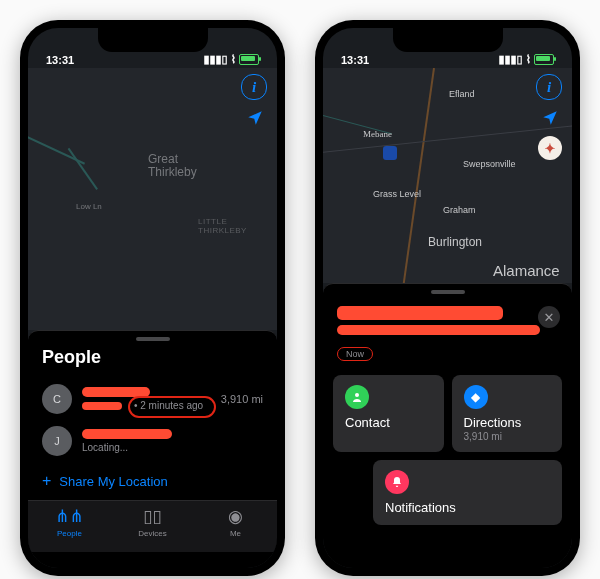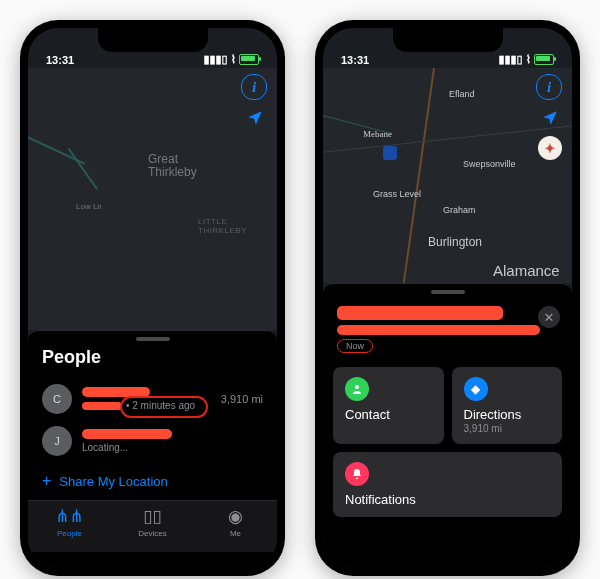--- a/index.html
+++ b/index.html
@@ -100,38 +100,38 @@
   .grabber { width:34px;height:4px;background:#48484a;border-radius:2px;margin:0 auto 6px; }
   .sheet-title { font-size:18px;font-weight:600;padding:0 14px 10px; }
   .row {
     display:flex;align-items:center;gap:10px;
     padding:6px 14px;
     position:relative;
   }
   .avatar { width:30px;height:30px;border-radius:15px;background:#5a5c60;color:#d8d9db;display:flex;align-items:center;justify-content:center;font-size:11px;font-weight:500;flex-shrink:0;}
   .row-body { flex:1; min-width:0; }
   .redact { background:#ff4b33; height:10px; border-radius:5px; display:block; }
-  .row-sub { font-size:10px; color:#8e8e93; display:flex; align-items:center; gap:4px; margin-top:3px;}
+  .row-sub { font-size:10px; color:#8e8e93; display:flex; align-items:center; gap:12px; margin-top:3px;}
   .row-right { font-size:11px;color:#8e8e93; }
   .ring { position:absolute; border:2px solid #e02515; border-radius:13px; pointer-events:none; }
 
   .share-row { display:flex;align-items:center;gap:8px;padding:10px 14px;color:#0a84ff;font-size:13px;}
   .plus { font-size:16px;font-weight:300; }
 
   .tabbar { display:flex; background:#161618; border-top:1px solid #2a2a2c; }
   .tab { flex:1;display:flex;flex-direction:column;align-items:center;gap:2px;padding:5px 0 14px;font-size:8px;color:#8e8e93;}
   .tab.active { color:#0a84ff; }
   .tab-icon { font-size:17px; }
 
   
   .detail-header { padding:6px 14px 4px; position:relative; }
   .detail-header .redact.big { height:14px; width:75%; }
   .detail-header .redact.addr { height:10px; width:92%; margin-top:5px;}
   .close-x { position:absolute; right:12px; top:6px; width:22px;height:22px;border-radius:11px;background:#2c2c2e;color:#9a9a9e;display:flex;align-items:center;justify-content:center;font-size:13px;}
-  .now-pill { display:inline-block;font-size:9px;color:#8e8e93;border:1.5px solid #e02515;border-radius:9px;padding:1px 8px;margin:4px 0 2px;}
+  .now-pill { display:inline-block;font-size:9px;color:#8e8e93;border:1.5px solid #e02515;border-radius:9px;padding:1px 8px;margin:12px 0 2px;}
 
   .card-section { padding:8px 10px; }
   .card-row { display:flex; gap:8px; }
   .card { flex:1; background:#2c2c2e; border-radius:8px; padding:10px 12px; }
   .card-icon { width:24px;height:24px;border-radius:12px;display:flex;align-items:center;justify-content:center;font-size:12px;color:#fff;margin-bottom:6px;}
   .ci-green{background:#30d158;} .ci-blue{background:#0a84ff;} .ci-pink{background:#ff375f;}
   .card-title { font-size:13px;color:#fff; }
   .card-sub { font-size:10px;color:#8e8e93;margin-top:1px; }
   .add-link { color:#0a84ff;font-size:10px;padding:6px 14px 14px;display:block;margin-top:46px;}
 </style>
@@ -270,21 +270,21 @@
                 </svg>
             </div>
             <div class="card-title">Contact</div>
           </div>
           <div class="card">
             <div class="card-icon ci-blue">◆</div>
             <div class="card-title">Directions</div>
             <div class="card-sub">3,910 mi</div>
           </div>
         </div>
-        <div class="card-row" style="margin-top:8px;">
+        <div class="card-row" style="margin-top:8px;margin-left:40px;">
           <div class="card">
             <div class="card-icon ci-pink">
               <svg width="12" height="12" viewBox="0 0 24 24">
                   <path fill="#fff" d="M12 2a6 6 0 00-6 6v5l-2 3h16l-2-3V8a6 6 0 00-6-6zm0 20a2.5 2.5 0 002.5-2.5h-5A2.5 2.5 0 0012 22z"></path>
                 </svg>
             </div>
             <div class="card-title">Notifications</div>
           </div>
         </div>
       </div>

